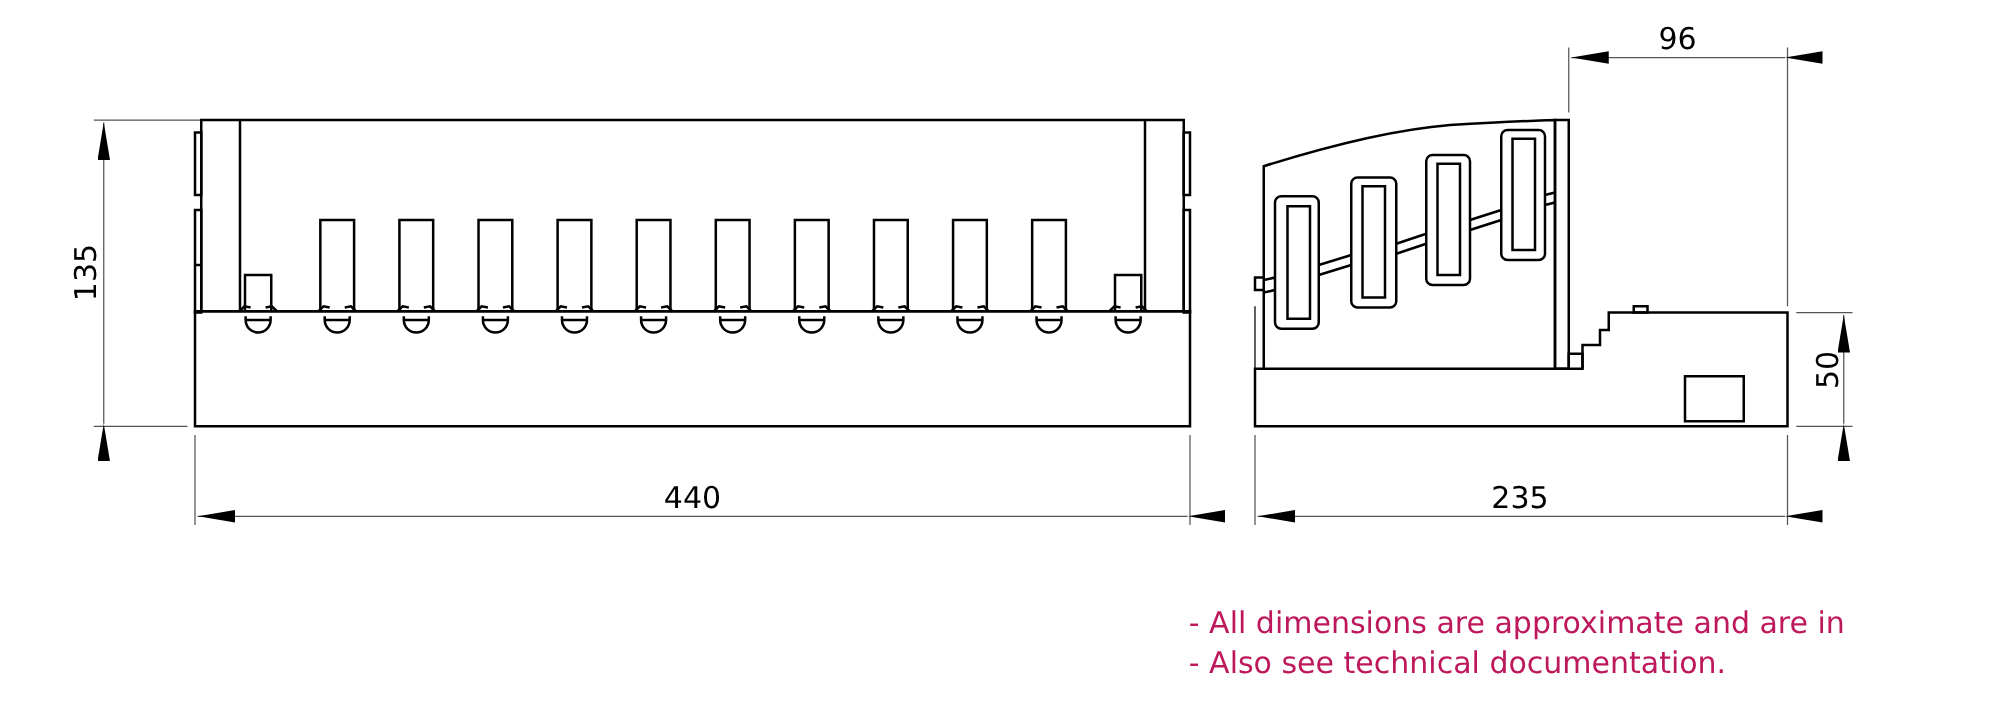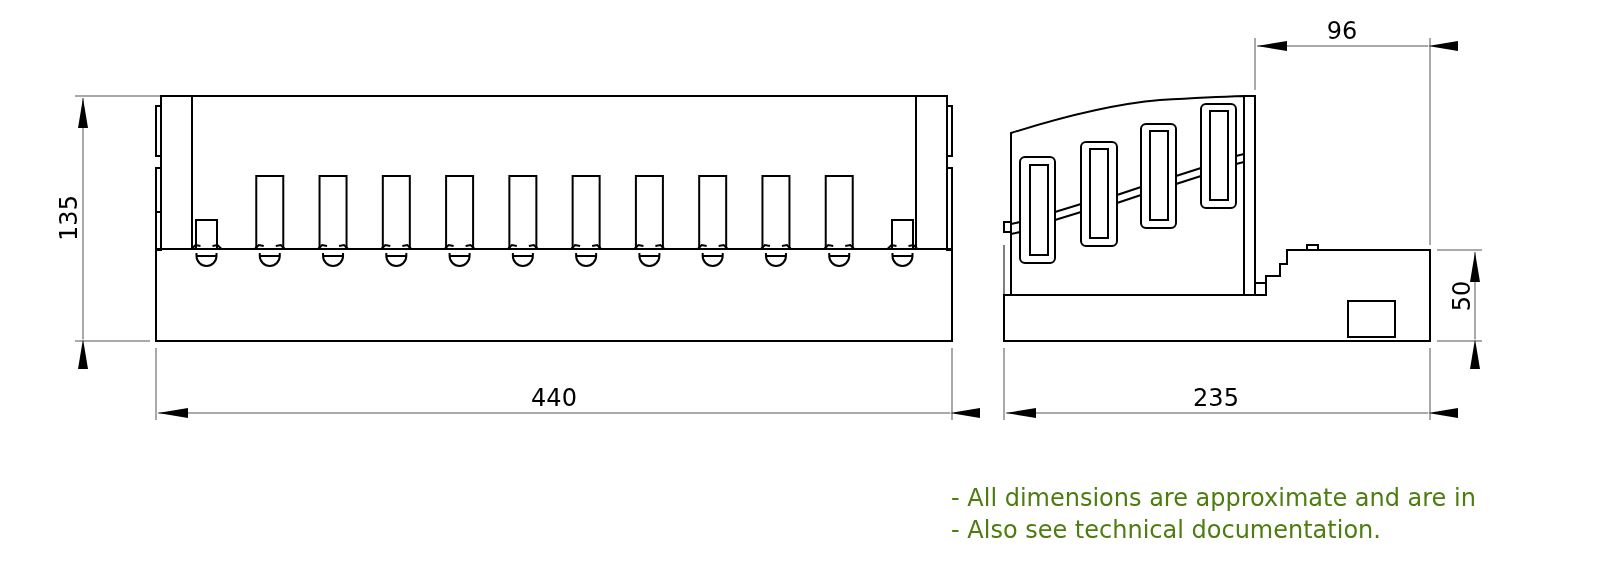--- a/index.html
+++ b/index.html
@@ -1,18 +1,18 @@
 <!DOCTYPE html>
 <html><head>
 <meta charset="utf-8">
 <style>
   html, body { margin: 0; padding: 0; background: #ffffff; }
   body { width: 1602px; height: 573px; position: relative; overflow: hidden; font-family: "DejaVu Sans", sans-serif; }
   #drawing { position: absolute; left: 0; top: 0; }
-  .note { position: absolute; left: 951px; font-size: 24px; color: #4d7c0f; white-space: nowrap; }
+  .note { position: absolute; left: 951px; font-size: 24px; color: #be185d; white-space: nowrap; }
   .note-1 { top: 484px; }
   .note-2 { top: 516px; text-align: center; }
   .dim-text { font-family: "DejaVu Sans", sans-serif; font-size: 24px; fill: #000; }
 </style>
 </head>
 <body>
 
 <svg id="drawing" width="1602" height="573" viewBox="0 0 1602 573" xmlns="http://www.w3.org/2000/svg">
   <defs>
     <marker id="arr" viewBox="0 0 30 10" refX="0" refY="5" markerWidth="30" markerHeight="10" markerUnits="userSpaceOnUse" orient="auto">

